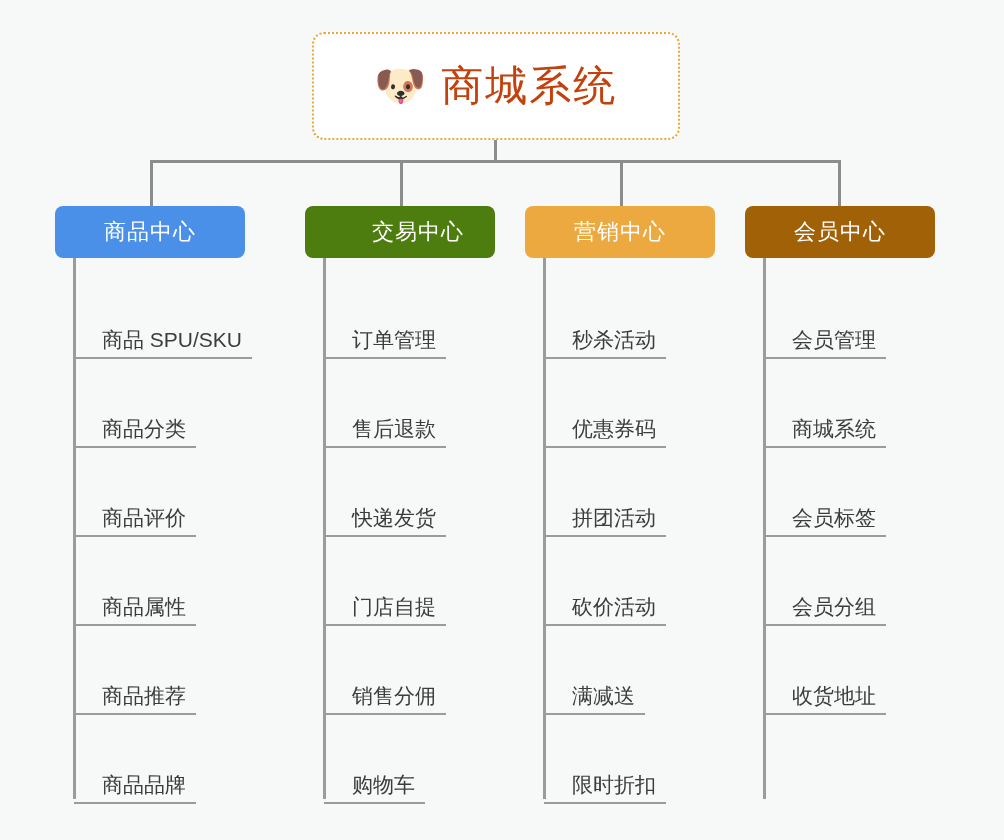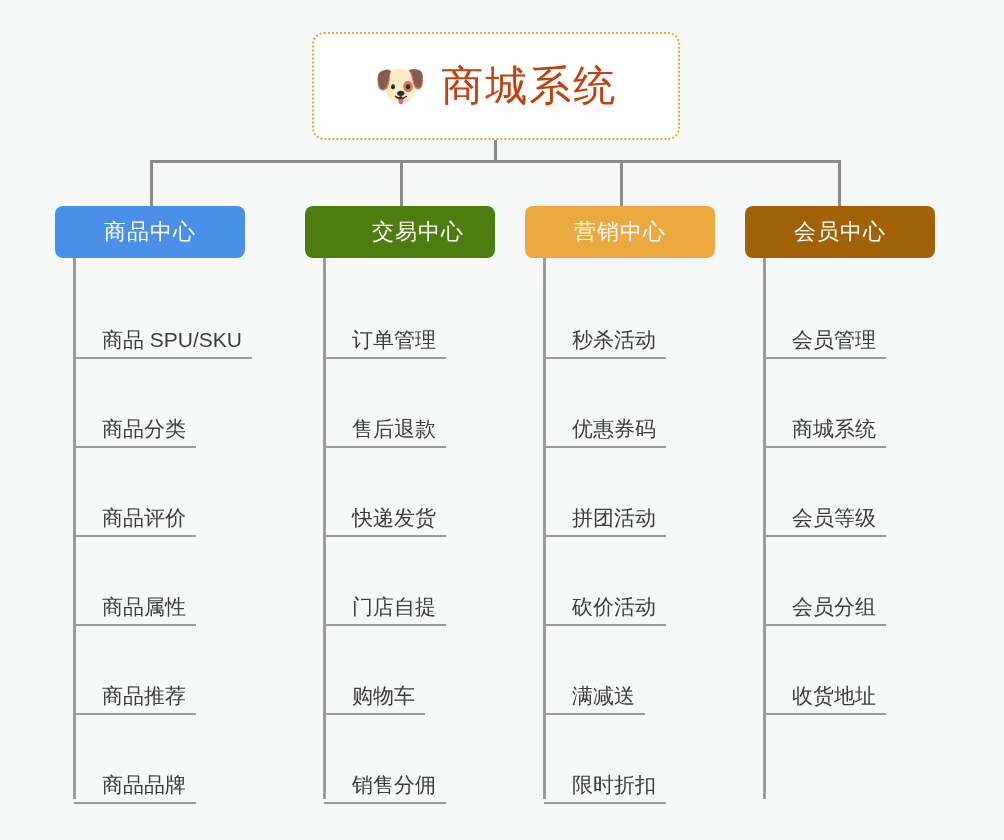--- a/index.html
+++ b/index.html
@@ -194,24 +194,24 @@
         <li class="leaf">
             <span class="leaf-label">售后退款</span>
           </li>
         <li class="leaf">
             <span class="leaf-label">快递发货</span>
           </li>
         <li class="leaf">
             <span class="leaf-label">门店自提</span>
           </li>
         <li class="leaf">
+            <span class="leaf-label">销售分佣</span>
+          </li>
+        <li class="leaf">
             <span class="leaf-label">购物车</span>
-          </li>
-        <li class="leaf">
-            <span class="leaf-label">销售分佣</span>
           </li>
       </ul>
     </div>
   </div>
 
   <div class="column" style="left:525px;">
     <div class="col-head" style="background:#eba93f;text-align:right;">
       <span>营销中心</span>
     </div>
     <div class="branch">
@@ -246,21 +246,21 @@
     <div class="branch">
       <div class="trunk" style="height:541px;"></div>
       <ul class="leaf-list">
         <li class="leaf">
             <span class="leaf-label">会员管理</span>
           </li>
         <li class="leaf">
             <span class="leaf-label">商城系统</span>
           </li>
         <li class="leaf">
-            <span class="leaf-label">会员等级</span>
+            <span class="leaf-label">会员标签</span>
           </li>
         <li class="leaf">
             <span class="leaf-label">会员分组</span>
           </li>
         <li class="leaf">
             <span class="leaf-label">收货地址</span>
           </li>
       </ul>
     </div>
   </div>

